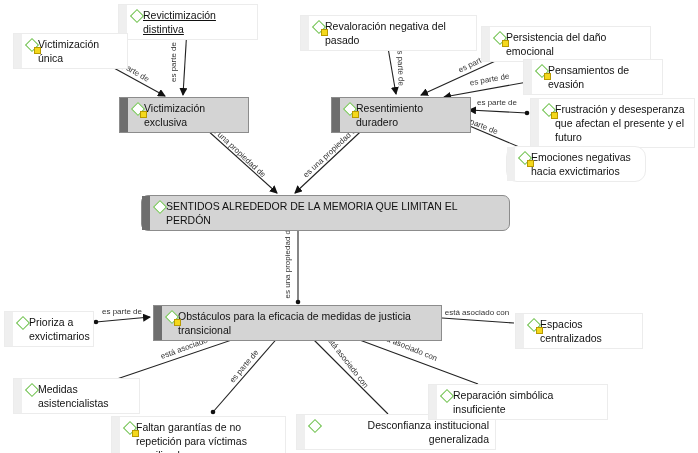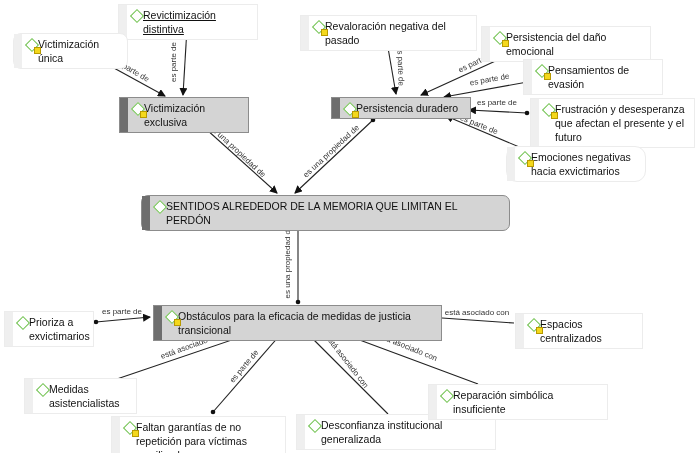--- a/index.html
+++ b/index.html
@@ -105,21 +105,21 @@
     <g>
       <line x1="322" y1="326" x2="478" y2="384" stroke="#222222" stroke-width="1.1"></line>
       <text class="lbl" x="406" y="349" text-anchor="middle" transform="rotate(22 406 349)">está asociado con</text>
     </g>
   </svg>
 
 <div id="nodes">
     <div class="node" style="left: 118px; top: 4px; width: 140px; min-height: 22px; text-decoration: underline;"><span class="icon">
         <span class="diamond" style="border-color: rgb(108, 192, 74);"></span>
       </span><span>Revictimización distintiva</span></div>
-    <div class="node" style="left: 13px; top: 33px; width: 115px; min-height: 22px; border-radius: 8px;"><span class="icon">
+    <div class="node" style="left: 13px; top: 33px; width: 115px; min-height: 22px;"><span class="icon">
         <span class="diamond" style="border-color: rgb(108, 192, 74);"></span>
         <span class="memo" style="background: rgb(244, 216, 28);"></span>
       </span><span>Victimización única</span></div>
     <div class="node hub" style="left: 119px; top: 97px; width: 130px; min-height: 20px;"><span class="icon">
         <span class="diamond" style="border-color: rgb(108, 192, 74);"></span>
         <span class="memo" style="background: rgb(244, 216, 28);"></span>
       </span><span>Victimización exclusiva</span></div>
     <div class="node" style="left: 300px; top: 15px; width: 177px; min-height: 22px;"><span class="icon">
         <span class="diamond" style="border-color: rgb(108, 192, 74);"></span>
         <span class="memo" style="background: rgb(244, 216, 28);"></span>
@@ -128,21 +128,21 @@
         <span class="diamond" style="border-color: rgb(108, 192, 74);"></span>
         <span class="memo" style="background: rgb(244, 216, 28);"></span>
       </span><span>Persistencia del daño emocional</span></div>
     <div class="node" style="left: 523px; top: 59px; width: 140px; min-height: 22px;"><span class="icon">
         <span class="diamond" style="border-color: rgb(108, 192, 74);"></span>
         <span class="memo" style="background: rgb(244, 216, 28);"></span>
       </span><span>Pensamientos de evasión</span></div>
     <div class="node hub" style="left: 331px; top: 97px; width: 140px; min-height: 20px;"><span class="icon">
         <span class="diamond" style="border-color: rgb(108, 192, 74);"></span>
         <span class="memo" style="background: rgb(244, 216, 28);"></span>
-      </span><span>Persistencia duradero</span></div>
+      </span><span>Resentimiento duradero</span></div>
     <div class="node" style="left: 530px; top: 98px; width: 165px; min-height: 34px;"><span class="icon">
         <span class="diamond" style="border-color: rgb(108, 192, 74);"></span>
         <span class="memo" style="background: rgb(244, 216, 28);"></span>
       </span><span>Frustración y desesperanza que afectan el presente y el futuro</span></div>
     <div class="node" style="left: 506px; top: 146px; width: 140px; min-height: 34px; border-radius: 11px;"><span class="icon">
         <span class="diamond" style="border-color: rgb(108, 192, 74);"></span>
         <span class="memo" style="background: rgb(244, 216, 28);"></span>
       </span><span>Emociones negativas hacia exvictimarios</span></div>
     <div class="node root" style="left: 141px; top: 195px; width: 369px; min-height: 20px; border-radius: 7px;"><span class="icon">
         <span class="diamond" style="border-color: rgb(108, 192, 74);"></span>
@@ -151,26 +151,26 @@
         <span class="diamond" style="border-color: rgb(108, 192, 74);"></span>
         <span class="memo" style="background: rgb(244, 216, 28);"></span>
       </span><span>Obstáculos para la eficacia de medidas de justicia transicional</span></div>
     <div class="node" style="left: 4px; top: 311px; width: 90px; min-height: 34px; padding-left: 24px;"><span class="icon">
         <span class="diamond" style="border-color: rgb(108, 192, 74);"></span>
       </span><span>Prioriza a exvictimarios</span></div>
     <div class="node" style="left: 515px; top: 313px; width: 128px; min-height: 22px;"><span class="icon">
         <span class="diamond" style="border-color: rgb(108, 192, 74);"></span>
         <span class="memo" style="background: rgb(244, 216, 28);"></span>
       </span><span>Espacios centralizados</span></div>
-    <div class="node" style="left: 13px; top: 378px; width: 113px; min-height: 22px; margin-left: 11px;"><span class="icon">
+    <div class="node" style="left: 13px; top: 378px; width: 127px; min-height: 22px;"><span class="icon">
         <span class="diamond" style="border-color: rgb(108, 192, 74);"></span>
       </span><span>Medidas asistencialistas</span></div>
     <div class="node" style="left: 111px; top: 416px; width: 175px; min-height: 34px;"><span class="icon">
         <span class="diamond" style="border-color: rgb(108, 192, 74);"></span>
         <span class="memo" style="background: rgb(244, 216, 28);"></span>
       </span><span>Faltan garantías de no repetición para víctimas movilizadas</span></div>
-    <div class="node" style="left: 296px; top: 414px; width: 200px; min-height: 22px;"><span class="icon">
+    <div class="node" style="left: 296px; top: 414px; width: 200px; min-height: 22px; text-align: right;"><span class="icon">
         <span class="diamond" style="border-color: rgb(108, 192, 74);"></span>
       </span><span>Desconfianza institucional generalizada</span></div>
     <div class="node" style="left: 428px; top: 384px; width: 180px; min-height: 22px;"><span class="icon">
         <span class="diamond" style="border-color: rgb(108, 192, 74);"></span>
       </span><span>Reparación simbólica insuficiente</span></div>
   </div>
 
 </body></html>

